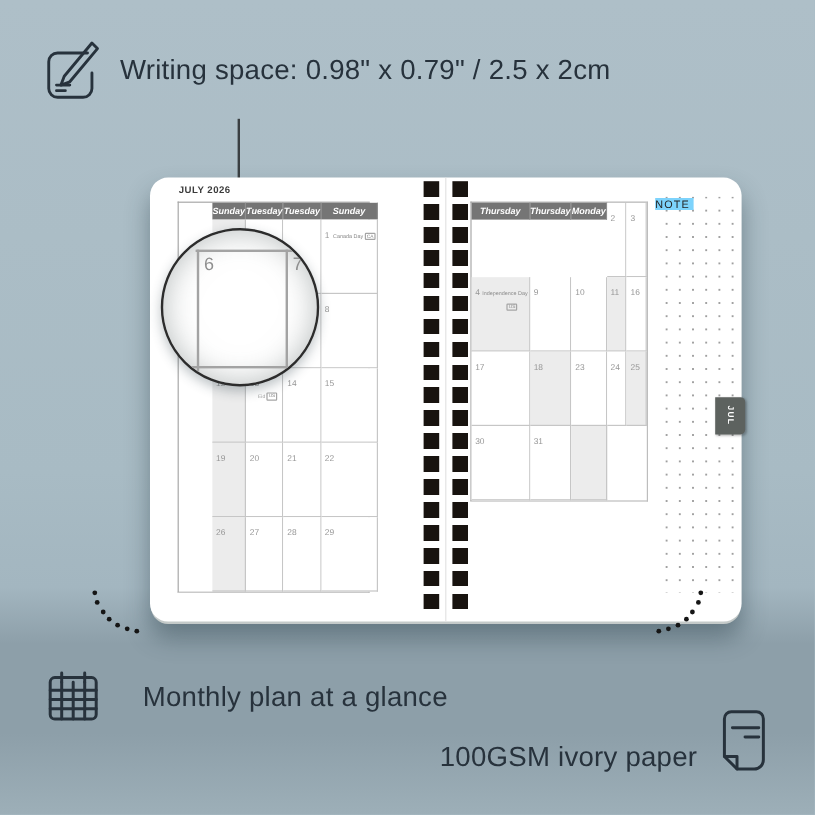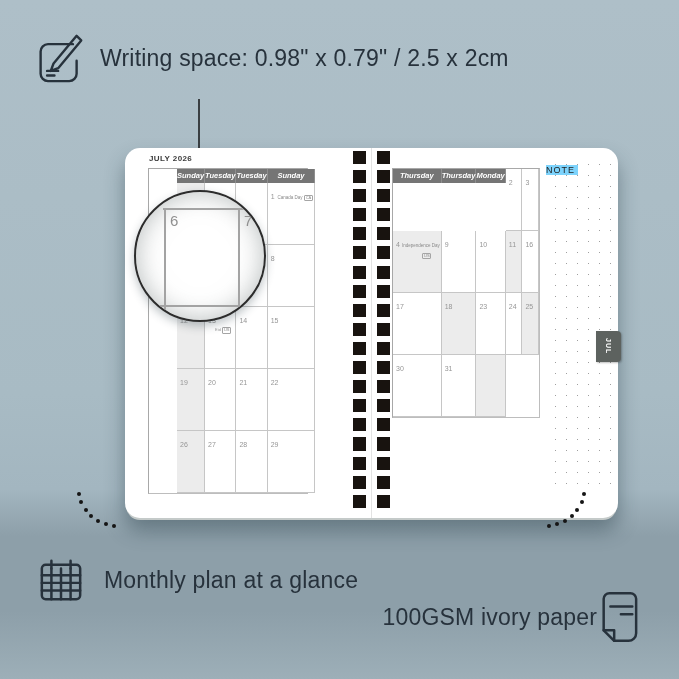--- a/index.html
+++ b/index.html
@@ -64,22 +64,22 @@
     background:#fff; border:2px solid #2c2c2c; overflow:hidden; z-index:5;
     box-shadow: inset 0 0 26px rgba(125,135,135,.55), 0 4px 10px rgba(35,55,65,.30); }
   .lens .vline { position:absolute; width:1.5px; background:#a3a3a3; }
   .lens .hline { position:absolute; height:1.5px; background:#a3a3a3; }
   .lens-num { position:absolute; font-size:15px; color:#8f8f8f; }
 
   
   .stitch-dot { position:absolute; width:4px; height:4px; border-radius:50%; background:#151515; }
 
   
-  .caption-monthly { position:absolute; left:38px; top:557px; display:flex; align-items:center; gap:20px; }
-  .caption-paper { position:absolute; right:40px; top:590px; display:flex; align-items:center; }
+  .caption-monthly { position:absolute; left:38px; top:557px; display:flex; align-items:center; gap:35px; }
+  .caption-paper { position:absolute; right:40px; top:590px; display:flex; align-items:flex-end; gap:16px; }
 </style>
 </head>
 <body>
 
 <div class="scene">
 
   <div class="top-caption">
     <svg width="48" height="52" viewBox="0 0 52 56">
       <path class="icon-stroke" d="M40 13 H13 a8 8 0 0 0 -8 8 v24 a8 8 0 0 0 8 8 h23 a8 8 0 0 0 8 -8 V31"></path>
       <path class="icon-stroke" d="M44 4 l5 5 -25 30 -8 3 3 -8 z"></path>

